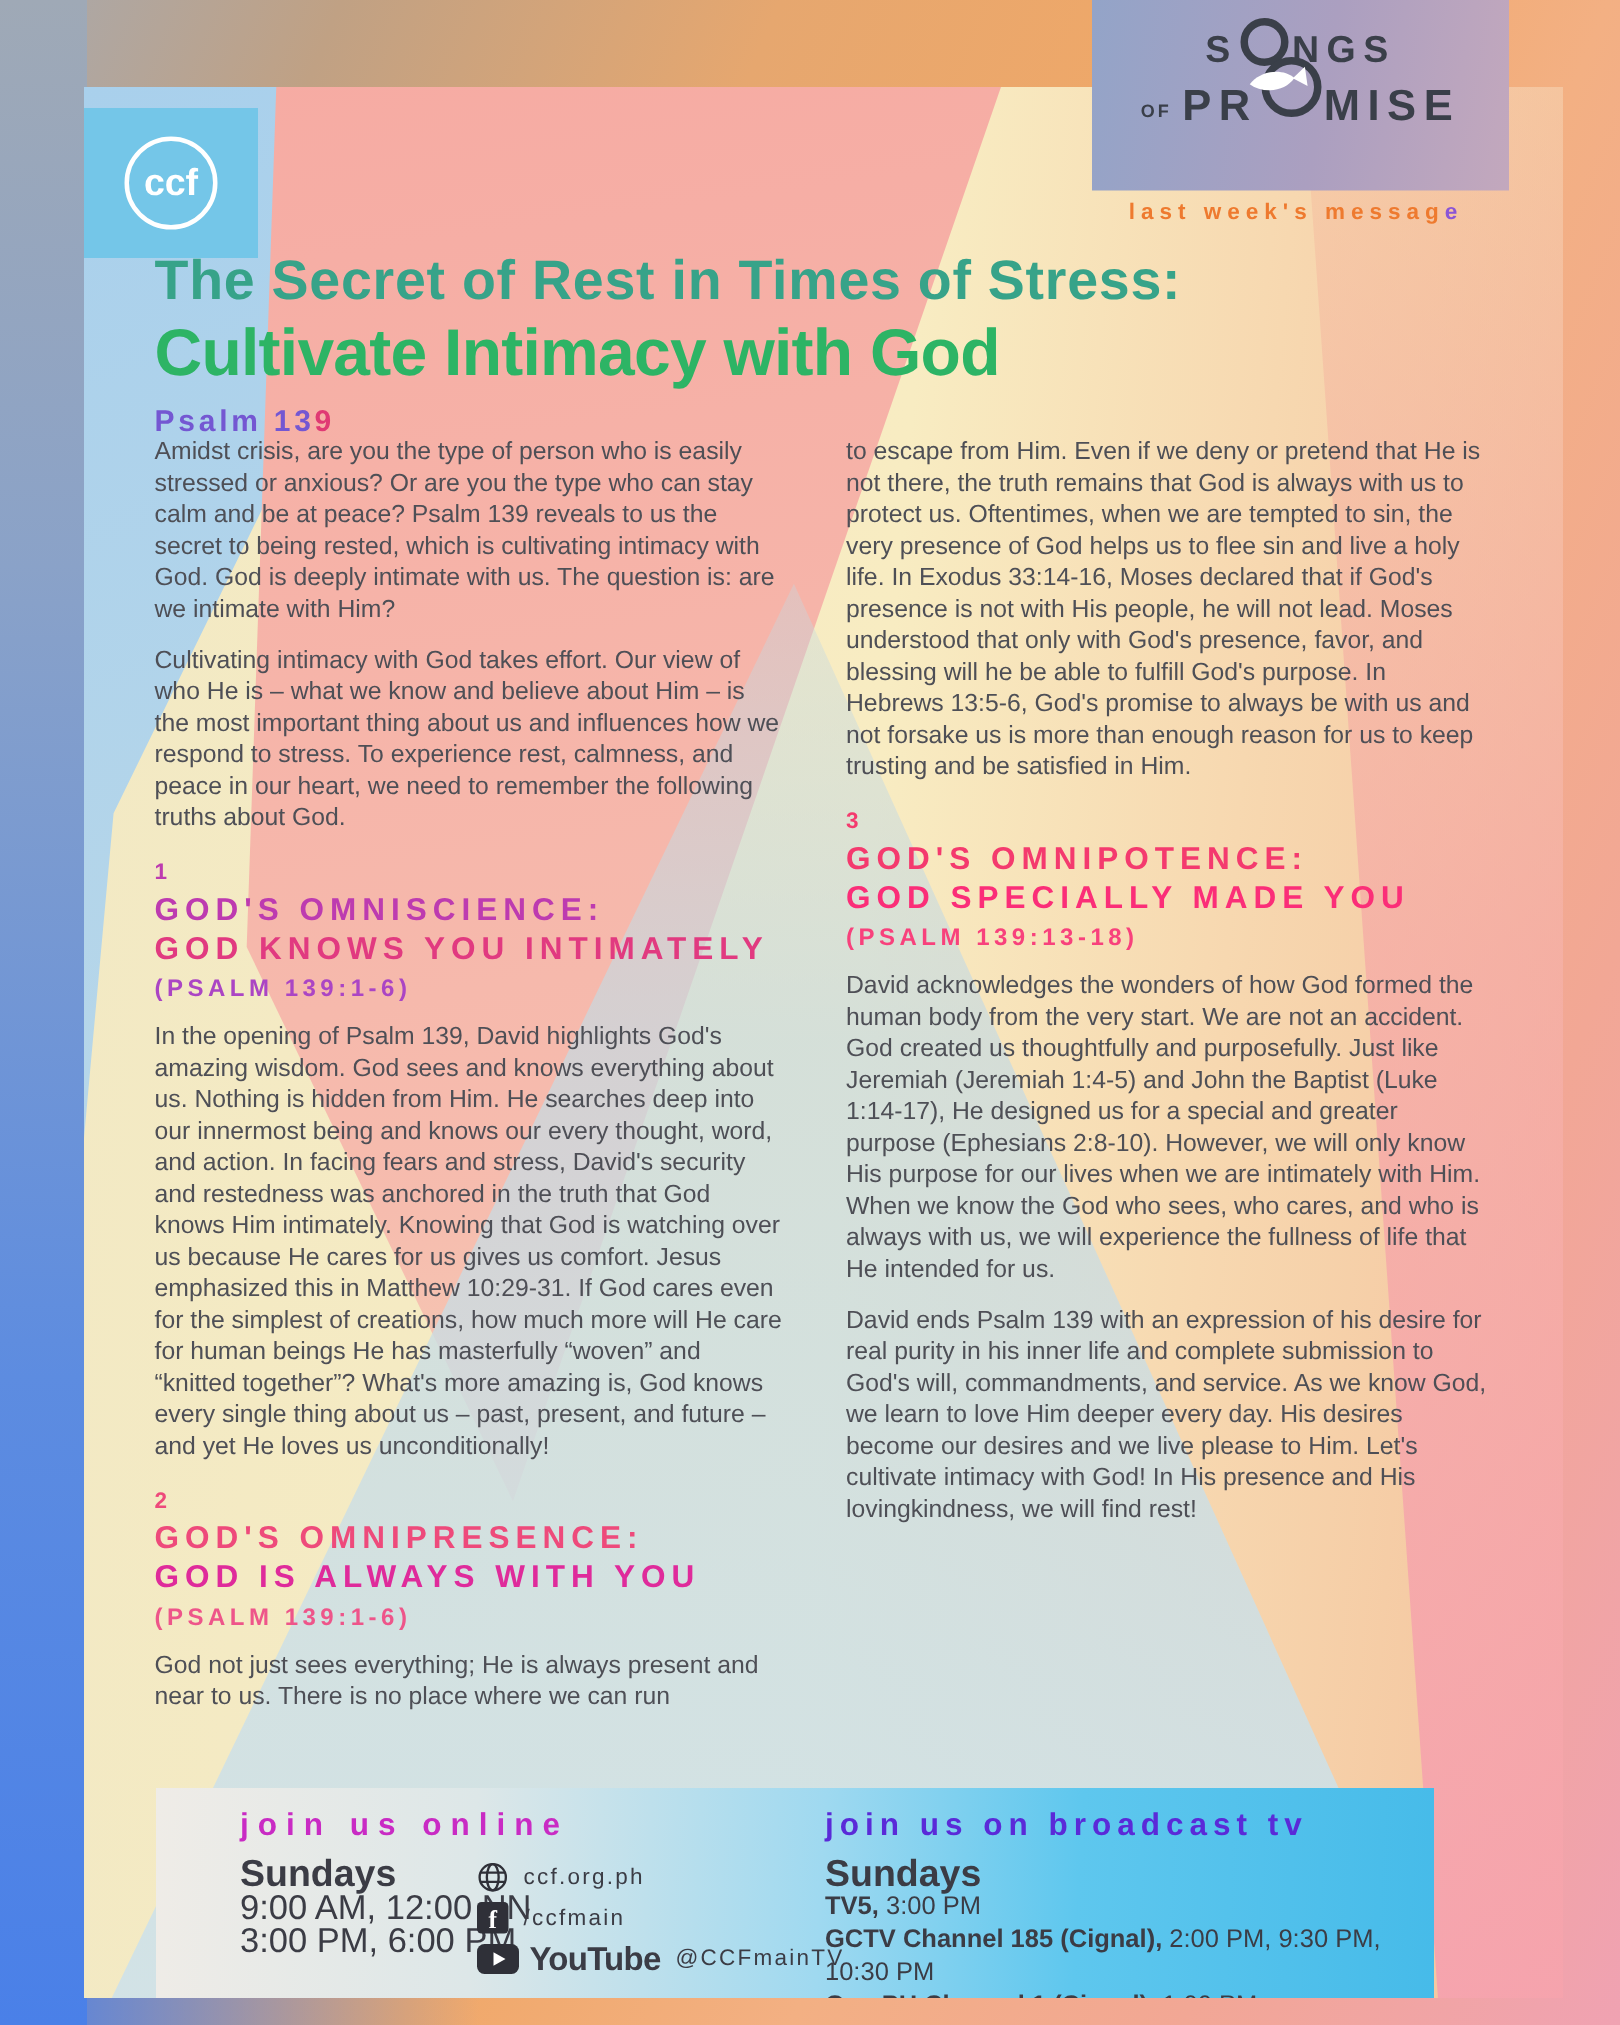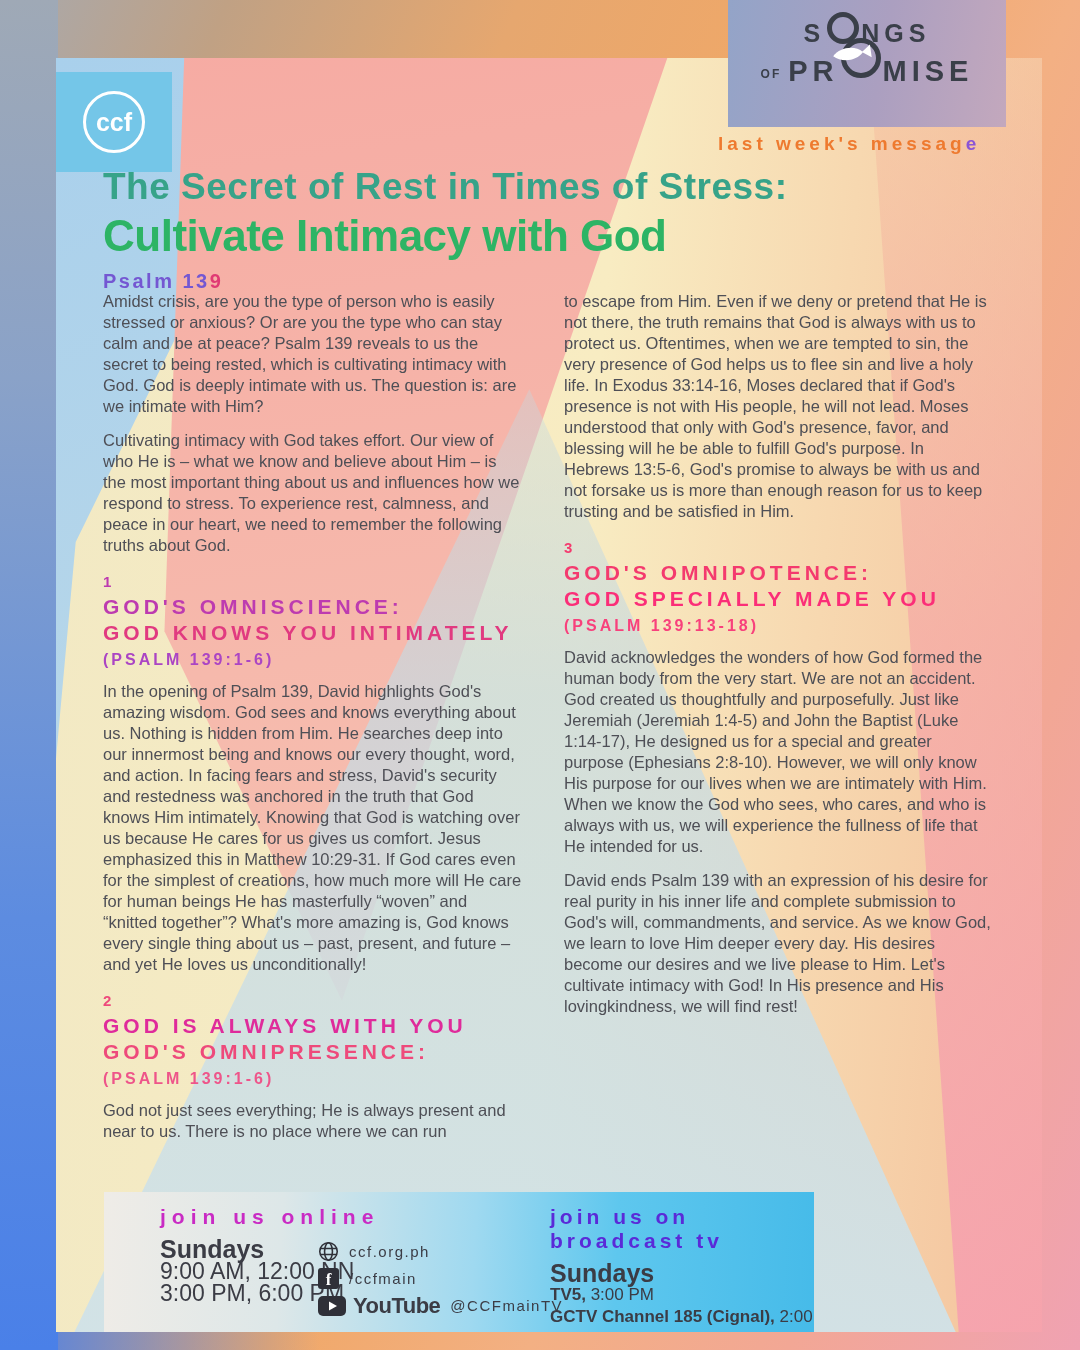--- a/index.html
+++ b/index.html
@@ -51,22 +51,22 @@
   .sop-logo { position:relative; padding-top:16px; font-weight:700; }
   .sop-line { display:flex; justify-content:center; align-items:center; }
   .sop-line1 { font-size:25px; letter-spacing:5px; height:34px; }
   .sop-line2 { font-size:29px; letter-spacing:5px; height:40px; margin-top:1px; }
   .sop-of { font-size:12px; letter-spacing:2px; margin-right:7px; transform:translateY(3px); }
   .ring { display:inline-block; border-radius:50%; border:5px solid var(--logo_dark, #3a3f49); box-sizing:border-box; }
   .ring1 { width:32px; height:32px; margin:0 2px; transform:translateY(-5px); }
   .ring2 { width:40px; height:40px; margin:0 2px; transform:translateY(-13px); }
   .fish { position:absolute; left:103px; top:44px; z-index:3; transform:rotate(-8deg); }
   .tagline {
-    position:absolute; left:718px; top:133px; width:292px; text-align:left; z-index:5;
-    font-size:19px; font-weight:700; letter-spacing:4px;
+    position:absolute; left:718px; top:133px; width:292px; text-align:center; z-index:5;
+    font-size:15px; font-weight:700; letter-spacing:4px;
     color:var(--tagline_orange, #ee7a2f);
   }
   .tagline .last { color:var(--tagline_accent, #8a55d6); }
   
   .header { position:absolute; left:47px; top:108px; z-index:4; }
   .title1 { font-size:37px; font-weight:700; letter-spacing:0.5px; color:var(--title_teal, #37a389); }
   .title2 { font-size:44px; font-weight:700; letter-spacing:-0.5px; margin-top:3px; color:var(--title_green, #2db465); }
   .psalm  { font-size:20px; font-weight:700; letter-spacing:2.5px; margin-top:9px; color:var(--psalm_purple, #7457d2); }
   .psalm .last { color:var(--psalm_pink, #e03a74); }
   
@@ -76,21 +76,21 @@
   .body-p { margin:0 0 13px 0; font-size:16.5px; line-height:21px; color:var(--body_text, #4e4f56); }
   .sec { margin:17px 0 12px 0; font-weight:700; }
   .sec .num    { font-size:15px; letter-spacing:2px; margin-bottom:4px; }
   .sec .h-line { font-size:21px; letter-spacing:4px; line-height:26px; }
   .sec .h-ref  { font-size:16px; letter-spacing:3px; margin-top:5px; }
   .c-h1a { color:var(--h1_magenta, #bd3bb0); } .c-h1b { color:var(--h1_pink, #e13a80); } .c-h1r { color:var(--h1_ref, #ab45c4); }
   .c-h2a { color:var(--h2_rose, #ee4a7b); }    .c-h2b { color:var(--h2_magenta, #df2b9b); } .c-h2r { color:var(--h2_ref, #ee558a); }
   .c-h3a { color:var(--h3_pink, #f43a6e); }    .c-h3b { color:var(--h3_red, #fb2e78); }     .c-h3r { color:var(--h3_ref, #f8417c); }
   
   .footer {
-    position:absolute; left:48px; bottom:0; width:710px; height:140px; z-index:6;
+    position:absolute; left:48px; bottom:0; width:852px; height:140px; z-index:6;
     background:linear-gradient(93deg, #efece7 0%, #dde7e8 25%, #9fd9f0 52%, #5ec7ee 72%, #46bbe9 100%);
     color:var(--footer_text, #3b3c45);
   }
   .f-title { font-size:21px; font-weight:700; letter-spacing:6px; margin-bottom:9px; }
   .f-online { position:absolute; left:56px; top:13px; }
   .f-online .f-title { color:var(--online_magenta, #c92bc4); }
   .f-day   { font-size:25px; font-weight:700; line-height:22px; }
   .f-time  { font-size:23px; line-height:22px; }
   .f-links { position:absolute; left:214px; top:46px; }
   .f-link-row { display:flex; align-items:center; height:27px; }
@@ -127,22 +127,22 @@
       <div class="sec">
         <div class="num c-h1a">1</div>
         <div class="h-line c-h1a">GOD'S OMNISCIENCE:</div>
         <div class="h-line c-h1b">GOD KNOWS YOU INTIMATELY</div>
         <div class="h-ref c-h1r">(PSALM 139:1-6)</div>
       </div>
       <p class="body-p">In the opening of Psalm 139, David highlights God's amazing wisdom. God sees and knows everything about us. Nothing is hidden from Him. He searches deep into our innermost being and knows our every thought, word, and action. In facing fears and stress, David's security and restedness was anchored in the truth that God knows Him intimately. Knowing that God is watching over us because He cares for us gives us comfort. Jesus emphasized this in Matthew 10:29-31. If God cares even for the simplest of creations, how much more will He care for human beings He has masterfully “woven” and “knitted together”? What's more amazing is, God knows every single thing about us – past, present, and future – and yet He loves us unconditionally!</p>
 
       <div class="sec">
         <div class="num c-h2a">2</div>
+        <div class="h-line c-h2a">GOD'S OMNIPRESENCE:</div>
         <div class="h-line c-h2b">GOD IS ALWAYS WITH YOU</div>
-        <div class="h-line c-h2a">GOD'S OMNIPRESENCE:</div>
         <div class="h-ref c-h2r">(PSALM 139:1-6)</div>
       </div>
       <p class="body-p">God not just sees everything; He is always present and near to us. There is no place where we can run</p>
     </div>
 
     <div class="col col-right">
       <p class="body-p">to escape from Him. Even if we deny or pretend that He is not there, the truth remains that God is always with us to protect us. Oftentimes, when we are tempted to sin, the very presence of God helps us to flee sin and live a holy life. In Exodus 33:14-16, Moses declared that if God's presence is not with His people, he will not lead. Moses understood that only with God's presence, favor, and blessing will he be able to fulfill God's purpose. In Hebrews 13:5-6, God's promise to always be with us and not forsake us is more than enough reason for us to keep trusting and be satisfied in Him.</p>
 
       <div class="sec">
         <div class="num c-h3a">3</div>

